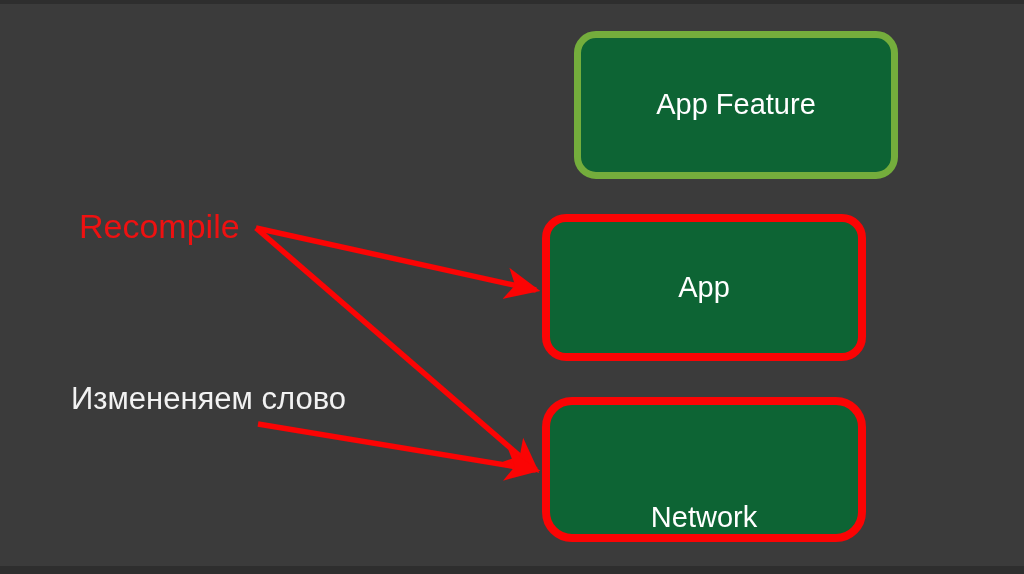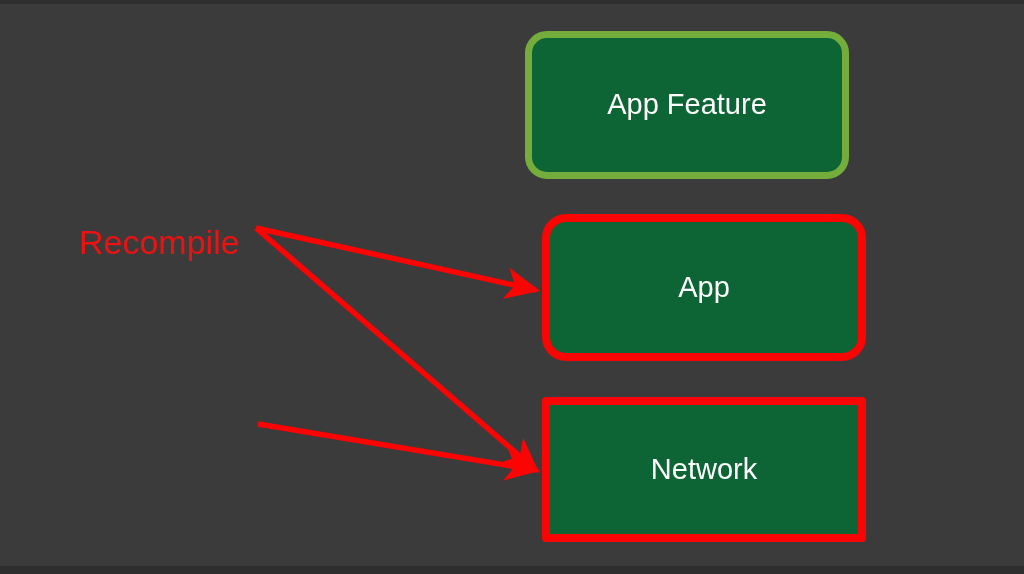--- a/index.html
+++ b/index.html
@@ -44,21 +44,20 @@
     letter-spacing: -0.5px;
     line-height: 1.15;
     white-space: nowrap;
   }
 
   
   .label {
     position: absolute;
     white-space: nowrap;
     line-height: 1.1;
-    margin-top: 16px;
   }
   .label-recompile {
     left: 79px;
     top: 208px;
     font-size: 34px;
     color: #ee1111;
   }
   .label-change-word {
     left: 71px;
     top: 382px;
@@ -75,21 +74,21 @@
     justify-content: center;
     background: #0d6434;
     color: #ffffff;
   }
   .box-label {
     font-size: 29px;
     line-height: 1.1;
     color: #ffffff;
   }
   .box-app-feature {
-    left: 525px;
+    left: 574px;
     top: 31px;
     width: 324px;
     height: 148px;
     border: 7px solid #74ad3c;
     border-radius: 22px;
   }
   .box-app {
     left: 542px;
     top: 214px;
     width: 324px;
@@ -97,21 +96,22 @@
     border: 8px solid #fb0404;
     border-radius: 24px;
     text-align: right;
   }
   .box-network {
     left: 542px;
     top: 397px;
     width: 324px;
     height: 145px;
     border: 8px solid #fb0404;
-    border-radius: 4px;
+    border-radius: 30px;
+    align-items: flex-end;
   }
 </style>
 </head>
 <body>
 
 <div id="slide">
 
   <div class="edge-band top"></div>
   <div class="edge-band bottom"></div>
 
@@ -125,20 +125,21 @@
     <line x1="256" y1="228" x2="536" y2="290" stroke="#fb0404" stroke-width="5.5" marker-end="url(#arrowhead)"></line>
 
     <line x1="256" y1="228" x2="536" y2="470" stroke="#fb0404" stroke-width="5.5" marker-end="url(#arrowhead)"></line>
 
     <line x1="258" y1="424" x2="536" y2="470" stroke="#fb0404" stroke-width="5.5" marker-end="url(#arrowhead)"></line>
   </svg>
 
 
   <div class="label label-recompile">Recompile</div>
 
+  <div class="label label-change-word">Измененяем слово</div>
 
   <div class="box box-app-feature">
     <span class="box-label">App Feature</span>
   </div>
 
   <div class="box box-app">
     <span class="box-label">App</span>
   </div>
 
   <div class="box box-network">

